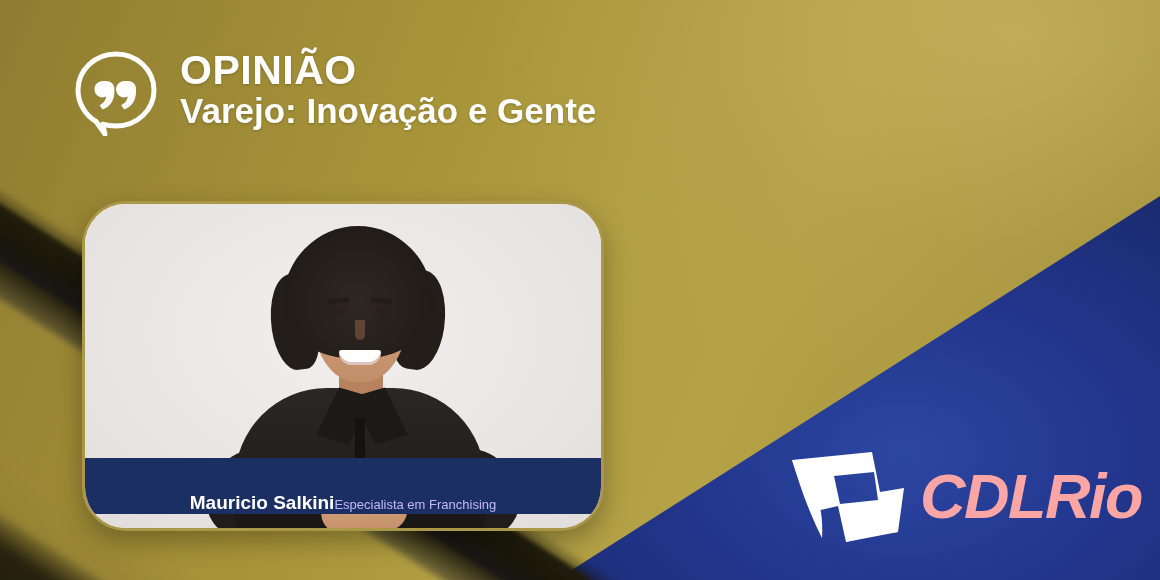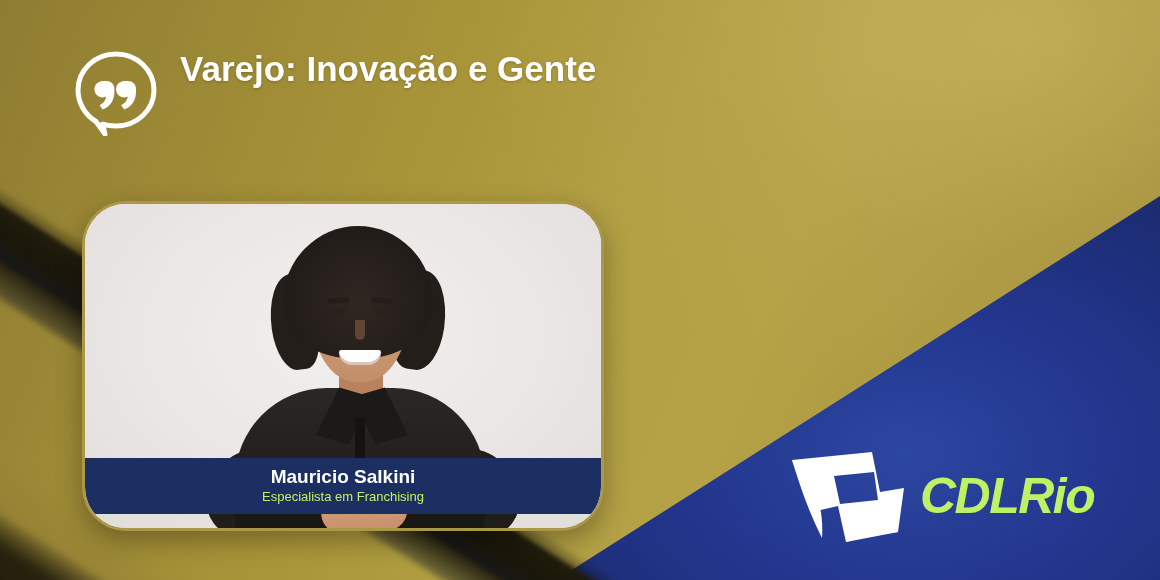--- a/index.html
+++ b/index.html
@@ -152,31 +152,31 @@
   .p-eye-r { position:absolute; left:289px; top:104px; width:15px; height:7px; background:#2b211c; border-radius:50%; }
   .p-brow-l { position:absolute; left:243px; top:94px; width:21px; height:5px; background:#241c17; border-radius:3px; transform:rotate(-5deg); }
   .p-brow-r { position:absolute; left:286px; top:94px; width:21px; height:5px; background:#241c17; border-radius:3px; transform:rotate(5deg); }
   .p-nose { position:absolute; left:270px; top:116px; width:10px; height:20px; background:rgba(160,110,78,.45); border-radius:0 0 6px 6px; }
   .p-mouth { position:absolute; left:254px; top:146px; width:42px; height:15px; background:#ffffff; border-radius:3px 3px 16px 16px; box-shadow:inset 0 -3px 0 rgba(150,90,70,.35); }
 
   
   .nameplate {
     position:absolute; left:0; right:0; top:254px; height:56px;
     background:#1c2f63;
-    display:flex; flex-direction:column; align-items:center; justify-content:center;
+    display:flex; align-items:flex-end; justify-content:center;
   }
   .nameplate .nm { font-size:19px; font-weight:bold; color:#ffffff; line-height:1.15; }
-  .nameplate .role { font-size:13px; color:#bef264; line-height:1.3; margin-top:1px; }
+  .nameplate .role { font-size:13px; color:#c4b5fd; line-height:1.3; margin-top:1px; }
 
   
   .logo { position:absolute; left:788px; top:446px; display:flex; align-items:center; }
   .logo-mark { width:120px; height:100px; flex:0 0 120px; }
   .logo-text {
     margin-left:12px;
-    font-size:50px; font-weight:bold; font-style:italic; color:#bef264;
+    font-size:63px; font-weight:bold; font-style:italic; color:#fca5a5;
     letter-spacing:-1.5px; line-height:1;
   }
 </style>
 </head>
 <body>
 
 <div class="banner">
 
   <div class="bg-blue"></div>
   <div class="bg-blue-left"></div>
@@ -196,20 +196,21 @@
                  C 32.1 49.4 33.3 49.1 34.2 48.6 C 33.6 52.8 31.4 55.4 27.6 57.2
                  L 30.6 61.6 C 38.4 58.4 42.4 52.2 42.4 43.4 L 42.4 41
                  C 42.4 36.2 38.9 33 34 33 Z" fill="#ffffff"></path>
         <path d="M52.6 33 C 47.6 33 44.1 36.6 44.1 41.3 C 44.1 46 47.6 49.4 52.2 49.4
                  C 53.7 49.4 54.9 49.1 55.8 48.6 C 55.2 52.8 53 55.4 49.2 57.2
                  L 52.2 61.6 C 60 58.4 64 52.2 64 43.4 L 64 41
                  C 64 36.2 60.5 33 55.6 33 Z" fill="#ffffff"></path>
       </svg>
     </div>
     <div class="head-text">
+      <div class="kicker">OPINIÃO</div>
       <div class="subtitle">Varejo: Inovação e Gente</div>
     </div>
   </div>
 
   <div class="card">
     <div class="photo">
       <div class="p-backdrop"></div>
       <div class="p-arm-l"></div>
       <div class="p-arm-r"></div>
       <div class="p-body"></div>

